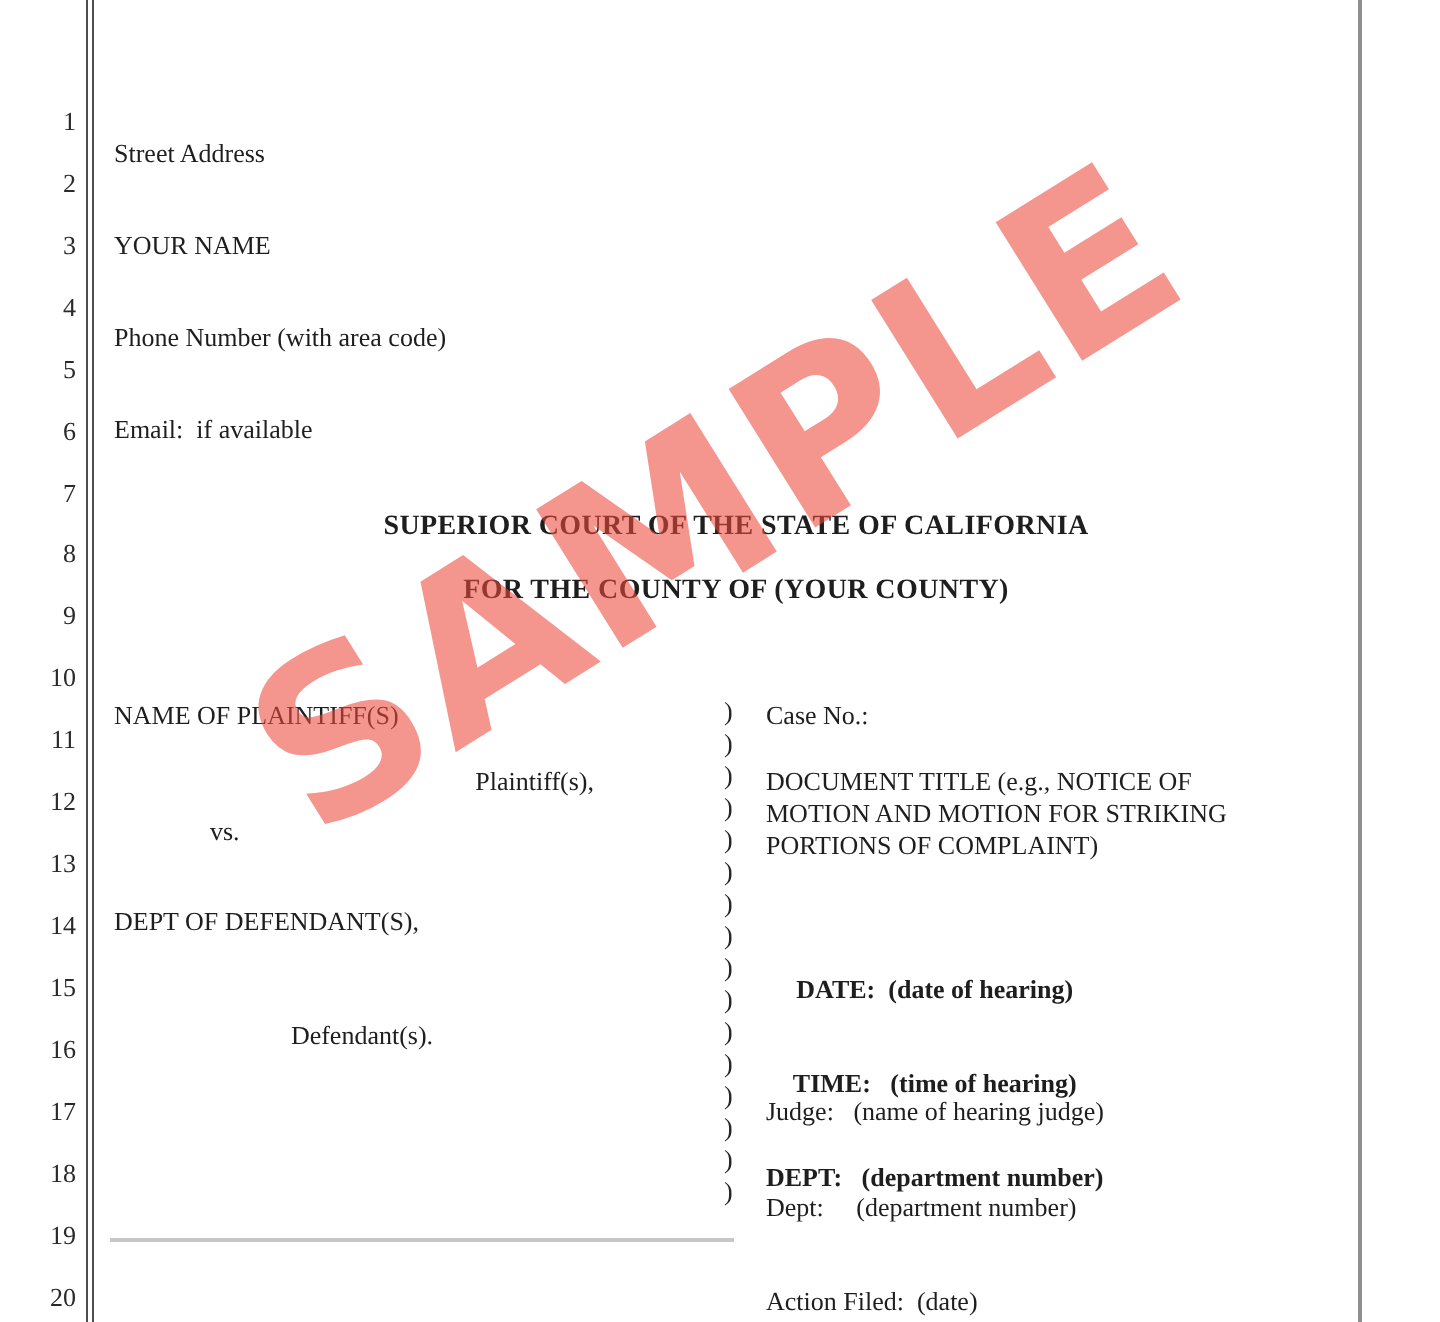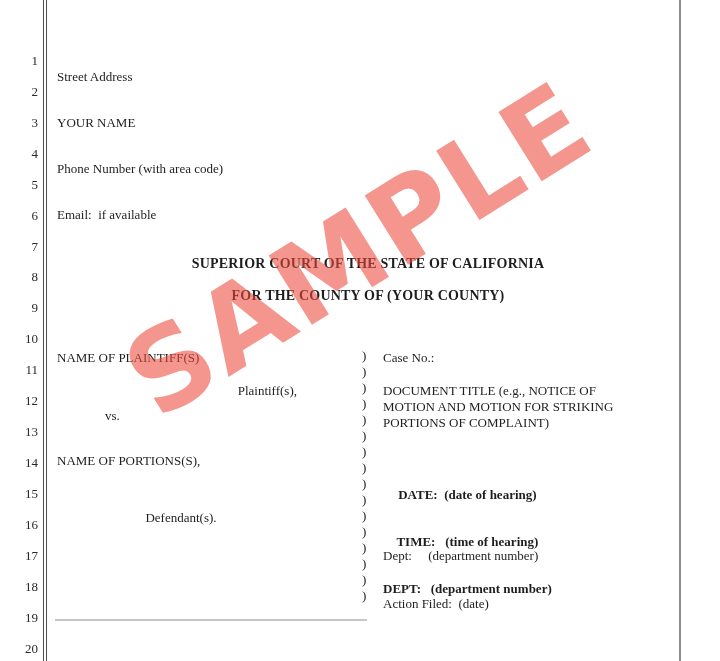--- a/index.html
+++ b/index.html
@@ -93,21 +93,21 @@
     <div>Email:  if available</div>
   </div>
 
   <div class="h-court h1">SUPERIOR COURT OF THE STATE OF CALIFORNIA</div>
   <div class="h-court h2">FOR THE COUNTY OF (YOUR COUNTY)</div>
 
   <div class="caption">
     <div class="cap-plaintiff">NAME OF PLAINTIFF(S)</div>
     <div class="cap-plaintiff-role">Plaintiff(s),</div>
     <div class="cap-vs">vs.</div>
-    <div class="cap-defendant">NAME OF PORTIONS(S),</div>
+    <div class="cap-defendant">DEPT OF DEFENDANT(S),</div>
     <div class="cap-defendant-role">Defendant(s).</div>
 
     <div class="cap-divider">)
 )
 )
 )
 )
 )
 )
 )
@@ -124,20 +124,21 @@
       <div class="case-no">Case No.:</div>
       <div class="doc-title">DOCUMENT TITLE (e.g., NOTICE OF
 MOTION AND MOTION FOR STRIKING
 PORTIONS OF COMPLAINT)</div>
       <div class="hearing">
         <div>DATE:  (date of hearing)</div>
         <div>TIME:   (time of hearing)</div>
         <div>DEPT:   (department number)</div>
       </div>
       <div class="details">
+        <div>Judge:   (name of hearing judge)</div>
         <div>Dept:     (department number)</div>
         <div>Action Filed:  (date)</div>
         
       </div>
     </div>
   </div>
 
   <div class="caption-bottom"></div>
 
 </div>

